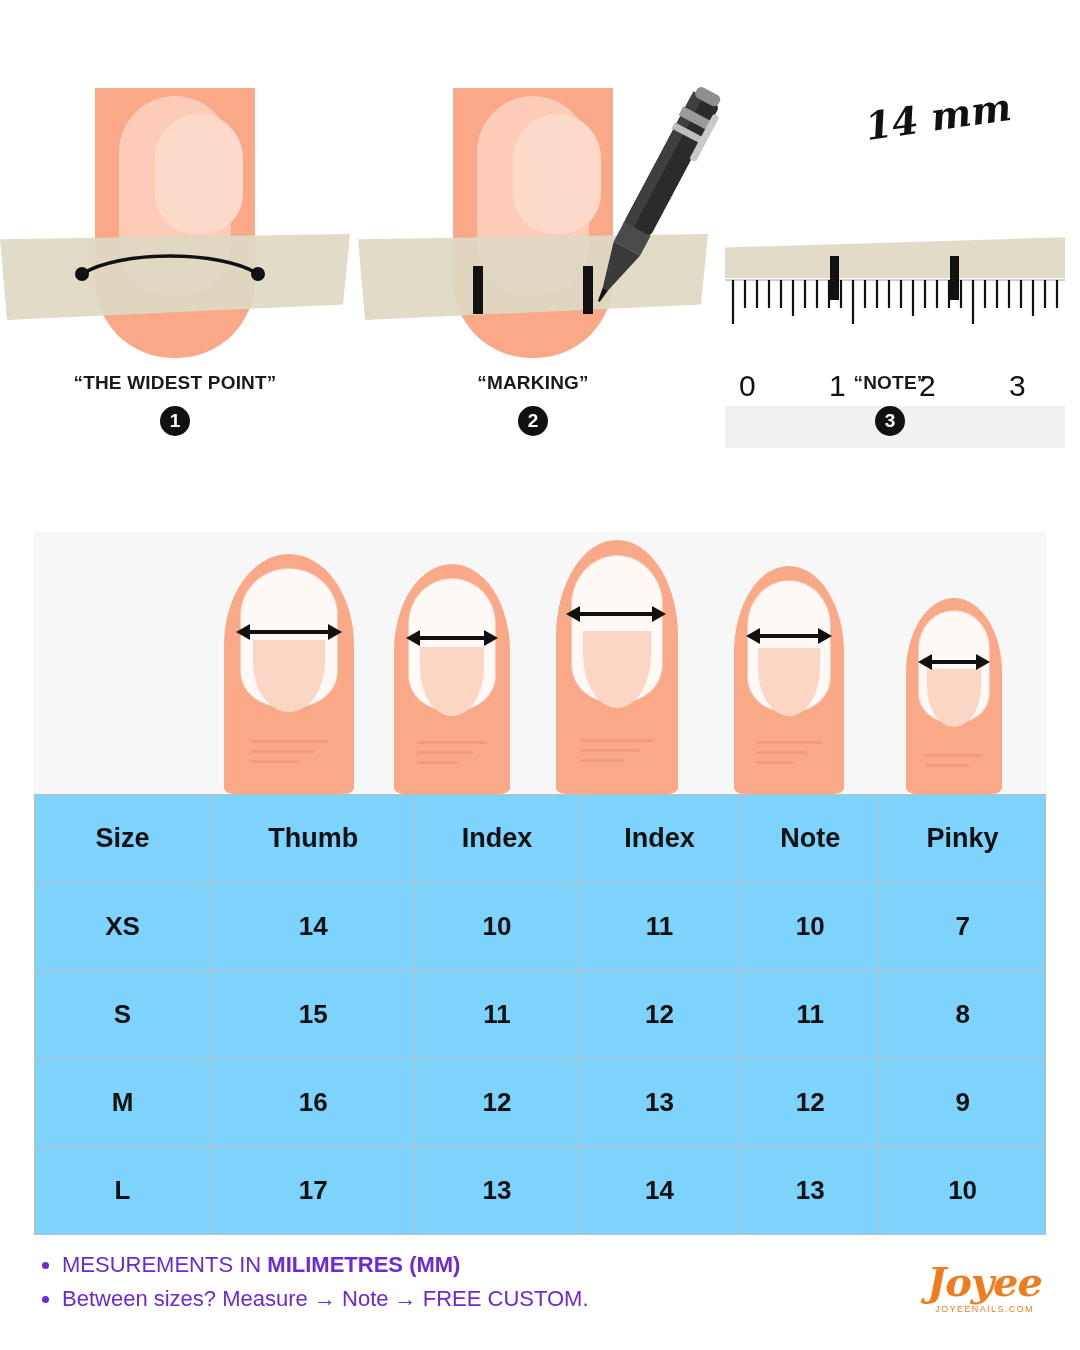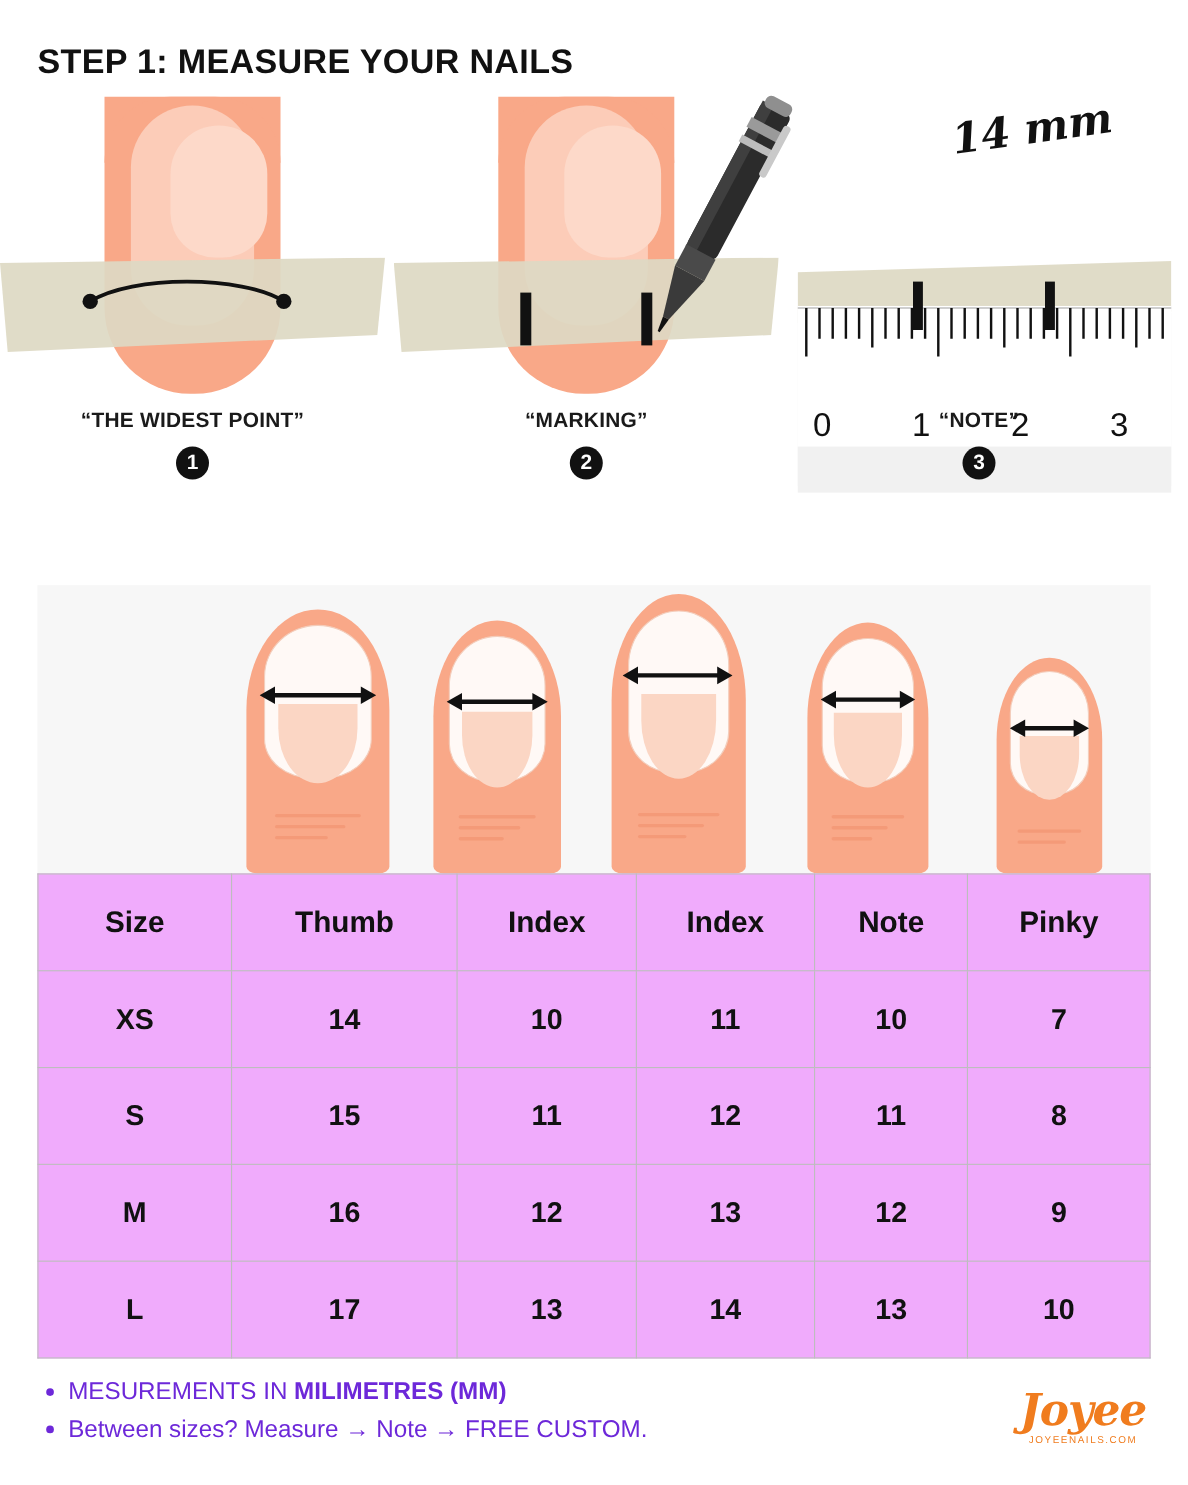--- a/index.html
+++ b/index.html
@@ -142,21 +142,21 @@
     background: #fbd6c4; border-radius: 0 0 50% 50% / 0 0 70% 70%;
   }
   .nf-lines { position: absolute; left: 20%; bottom: 10%; width: 60%; }
   .nf-line { height: 3px; background: #f08e6c; opacity: .55; margin-bottom: 7px; border-radius: 2px; }
   .arrow-svg { position: absolute; }
 
   
   table.size-table {
     position: absolute; left: 34px; top: 794px; width: 1012px;
     border-collapse: collapse;
-    background: #f0abfc;
+    background: #7dd3fc;
   }
   table.size-table th, table.size-table td {
     border: 1px solid #bdbdbd;
     height: 88px;
     text-align: center;
     vertical-align: middle;
     font-size: 26px;
     font-weight: bold;
     color: #111;
   }
@@ -176,21 +176,20 @@
     font-size: 40px; color: #f07c1e; line-height: 1;
     letter-spacing: -1px;
   }
   .logo-sub { font-size: 9px; letter-spacing: 1.4px; color: #f07c1e; margin-top: 2px; }
 </style>
 </head>
 <body>
 
 <div class="page">
 
-  <div class="step-heading" id="step1-heading">STEP 1: MEASURE YOUR NAILS</div>
 
   <div class="panel" id="panel-1">
     <div class="finger-wrap">
       <div class="finger-body"></div>
       <div class="nail-plate">
         <div class="nail-shine"></div>
       </div>
     </div>
     <div class="tape"></div>
     <svg class="curve-svg" viewBox="0 0 200 60">

